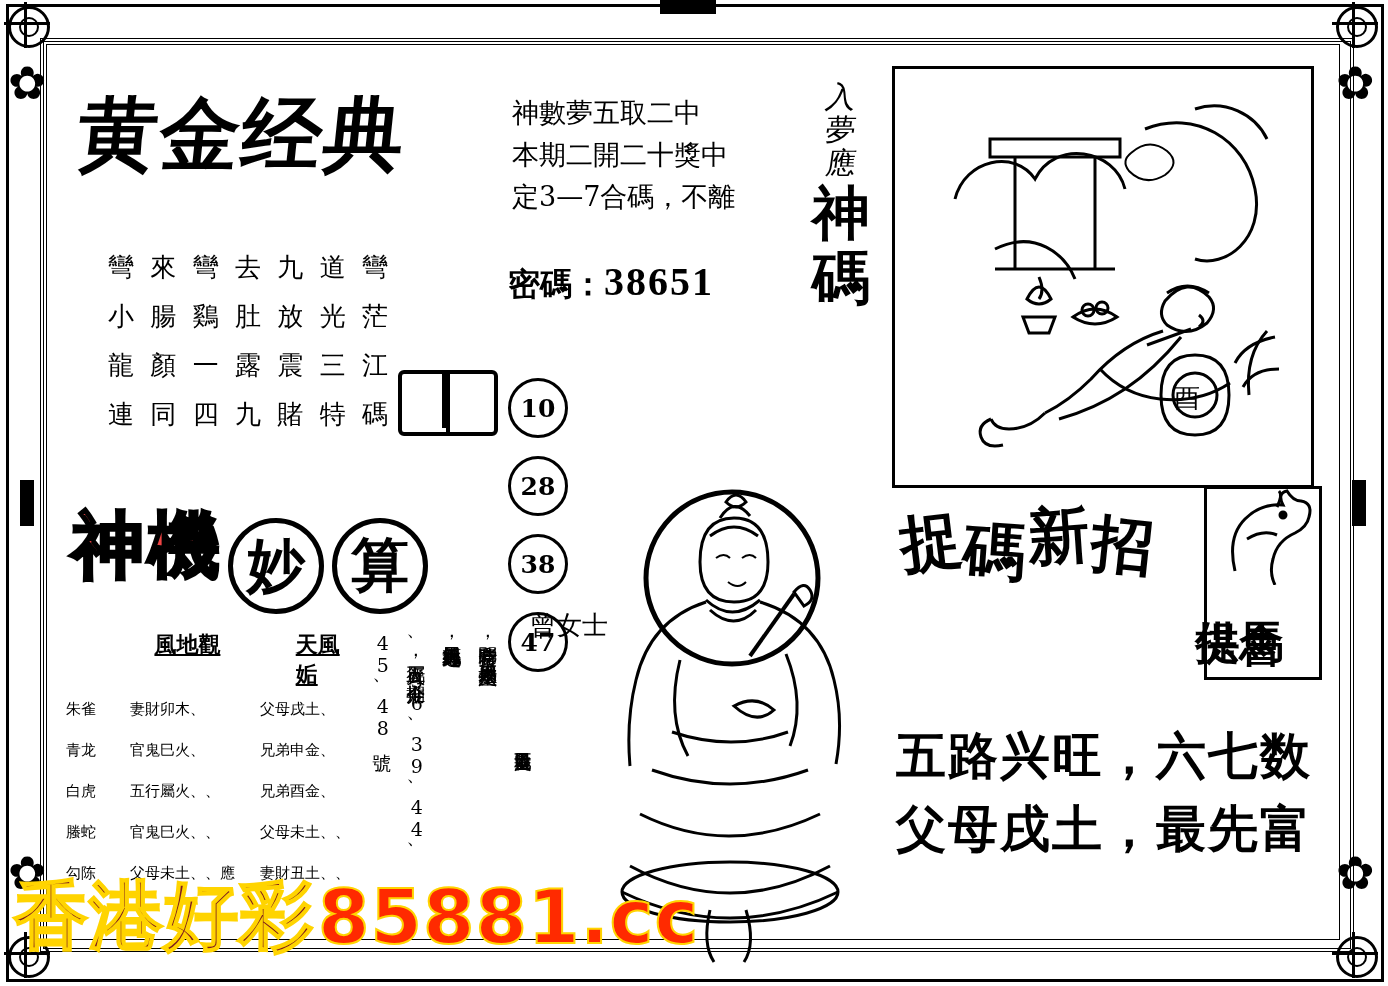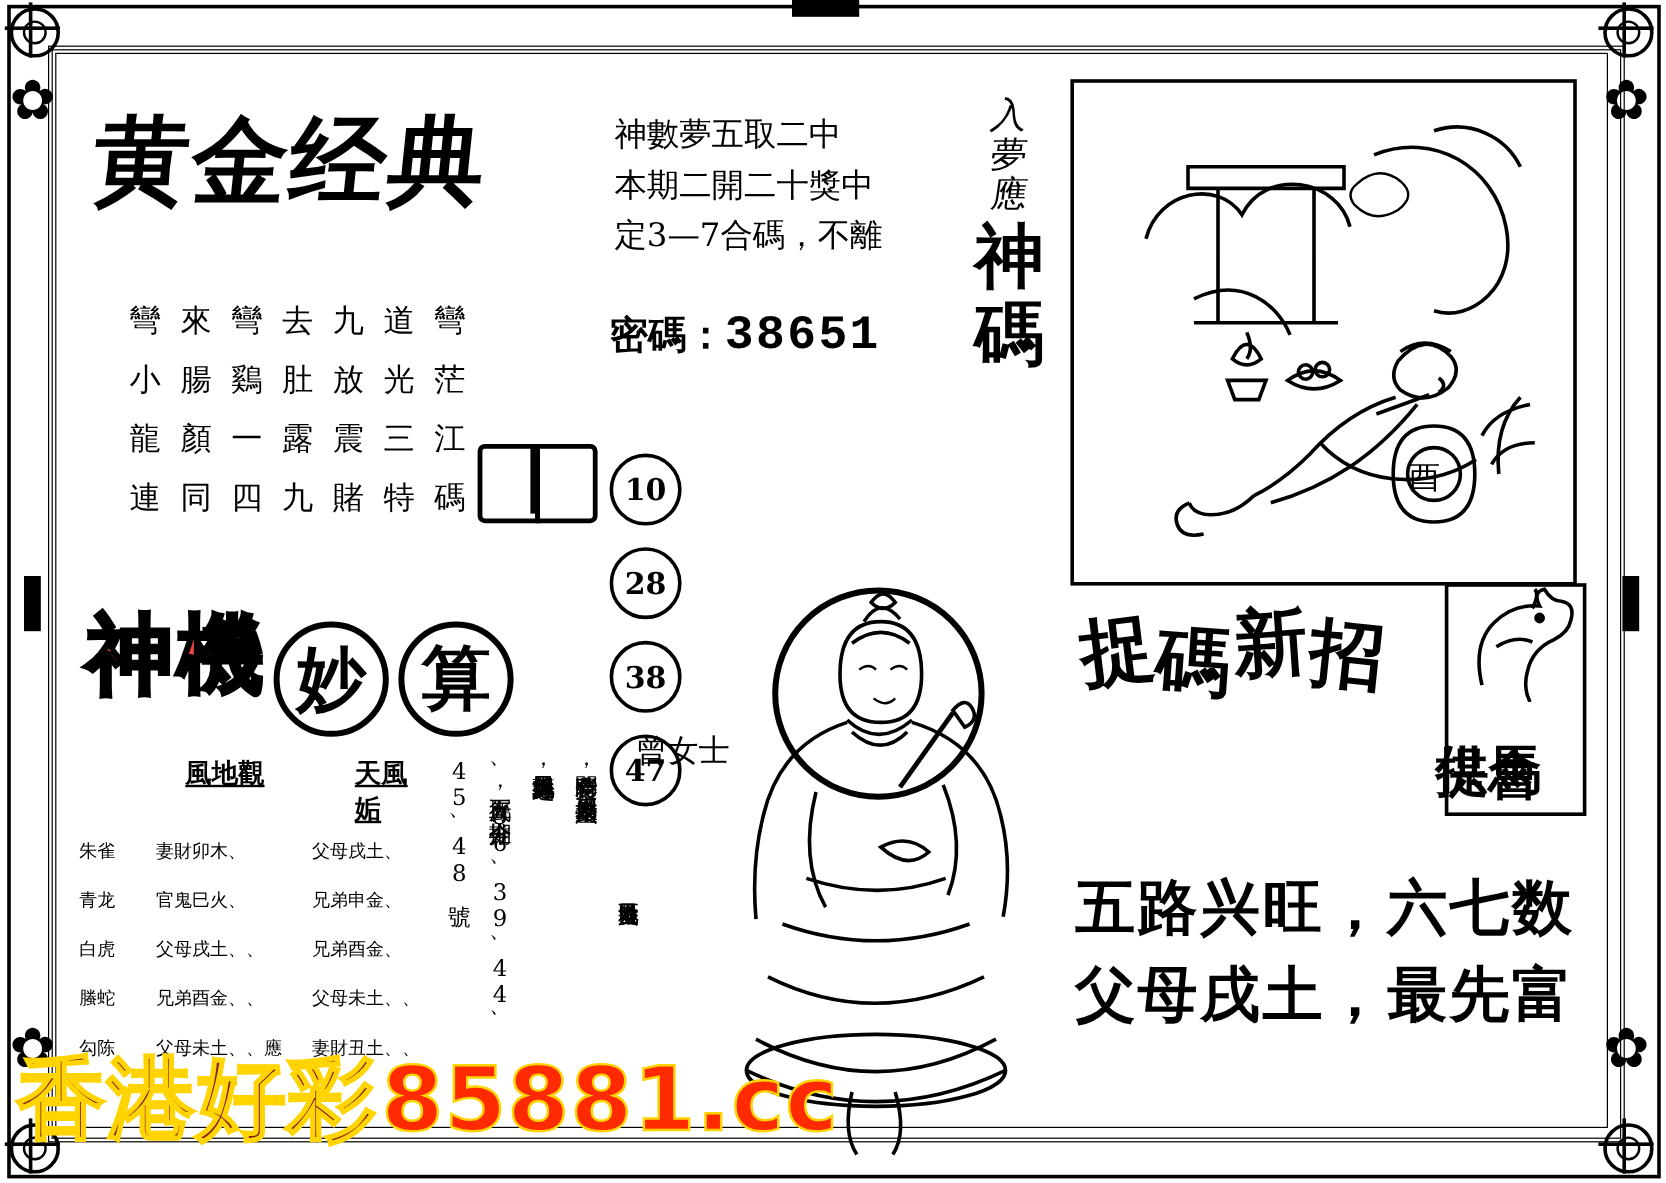--- a/index.html
+++ b/index.html
@@ -53,21 +53,21 @@
   #book-icon .bpage{position:absolute;top:0;width:44px;height:58px;
        border:4px solid #000;background:#fff;}
   #book-icon .bleft{left:0;border-radius:6px 0 0 6px;}
   #book-icon .bright{left:48px;border-radius:0 6px 6px 0;}
   #book-icon .spine{position:absolute;left:44px;top:0;width:4px;height:58px;background:#000;}
 
   
   #center-top{position:absolute;left:512px;top:92px;width:290px;
        font-family:"DejaVu Serif","Liberation Serif",serif;font-size:27px;line-height:1.55;}
   #code-line{position:absolute;left:508px;top:258px;font-size:32px;
-       font-family:Liberation Mono, monospace;font-weight:bold;}
+       font-family:Liberation Serif, serif;font-weight:bold;}
   #code-line .num{font-size:40px;letter-spacing:2px;}
 
   
   #balls{position:absolute;left:508px;top:378px;display:flex;gap:18px;flex-direction:column;}
   .ball{width:54px;height:54px;border:3px solid #000;border-radius:50%;
        display:flex;align-items:center;justify-content:center;
        font-size:25px;font-weight:bold;font-family:"DejaVu Serif","Liberation Serif",serif;}
 
   
   #vert-head{position:absolute;left:806px;top:80px;width:70px;text-align:center;
@@ -320,26 +320,26 @@
       <span class="c1">妻財卯木、</span>
       <span class="c2">父母戌土、</span>
     </div>
     <div class="row">
       <span class="c0">青龙</span>
       <span class="c1">官鬼巳火、</span>
       <span class="c2">兄弟申金、</span>
     </div>
     <div class="row">
       <span class="c0">白虎</span>
-      <span class="c1">父母戌土、、</span>
+      <span class="c1">五行屬火、、</span>
       <span class="c2">兄弟酉金、</span>
     </div>
     <div class="row">
       <span class="c0">螣蛇</span>
-      <span class="c1">兄弟酉金、、</span>
+      <span class="c1">官鬼巳火、、</span>
       <span class="c2">父母未土、、</span>
     </div>
     <div class="row">
       <span class="c0">勾陈</span>
       <span class="c1">父母未土、、應</span>
       <span class="c2">妻財丑土、、</span>
     </div>
   </div>
 
   <div class="vtext" id="v1">45、48號</div>

